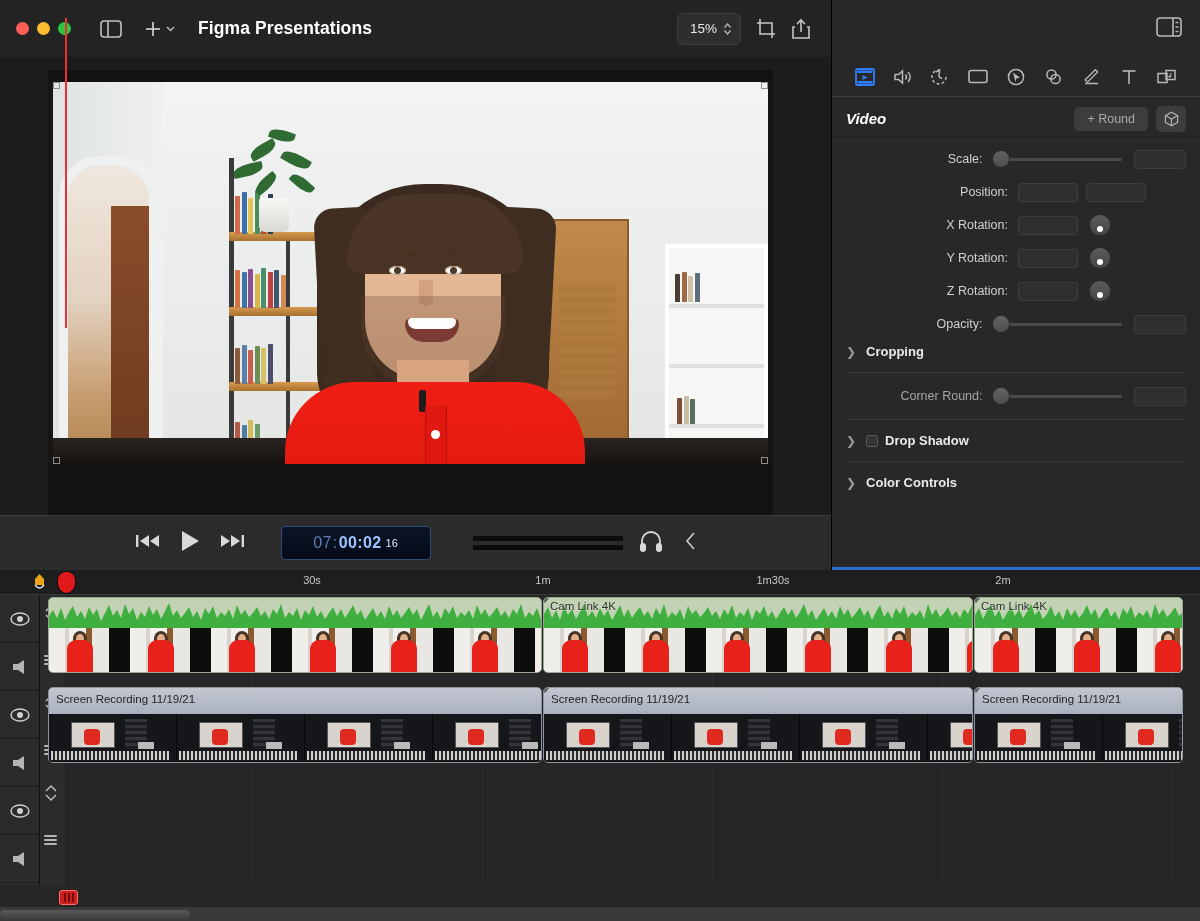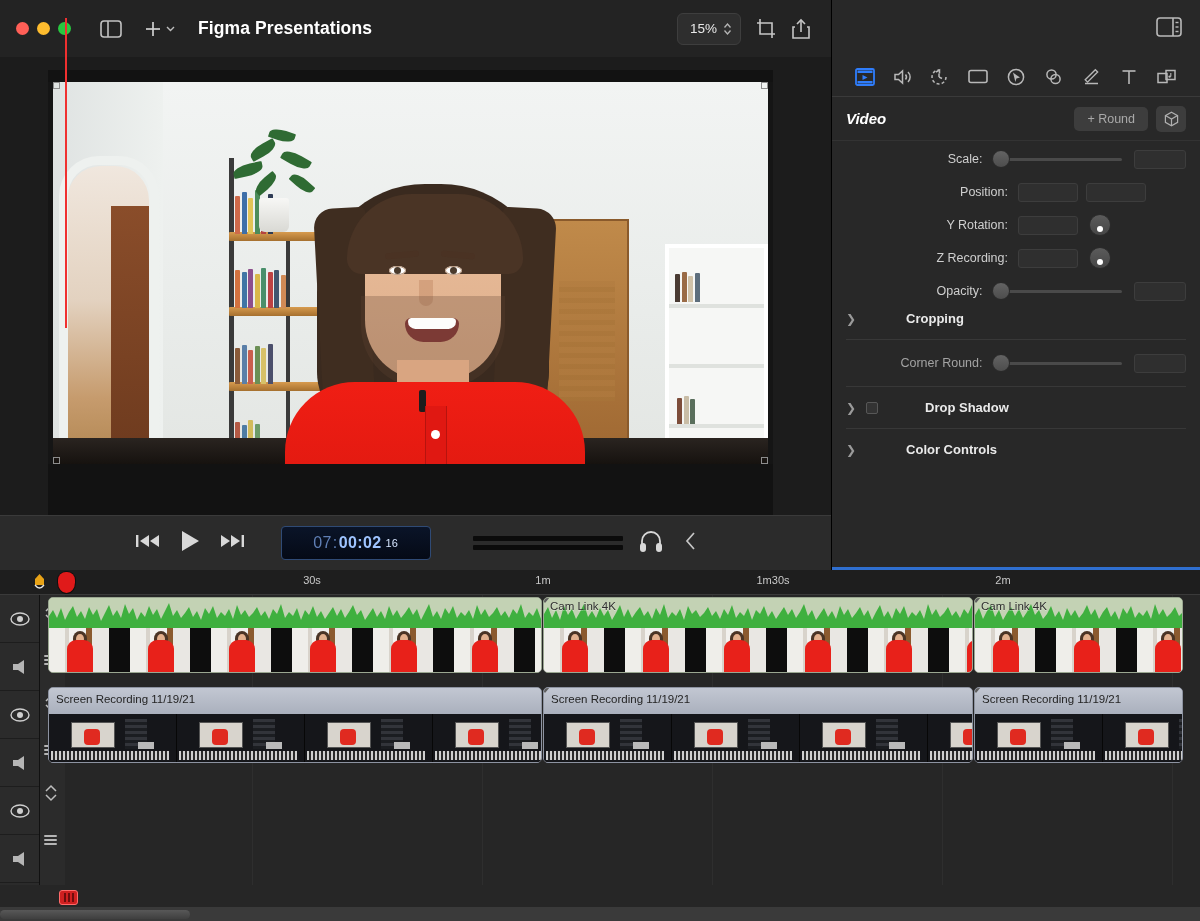--- a/index.html
+++ b/index.html
@@ -174,21 +174,21 @@
     background:linear-gradient(180deg,#636363,#4d4d4d); border:1px solid #2a2a2a; }
   .numfield{ width:60px; height:19px; background:#2f2f2f; border:1px solid #3d3d3d; border-radius:3px; }
   .numfield.wide{ width:60px; margin-left:12px; }
   .dial{ width:22px; height:22px; border-radius:50%;
     background:linear-gradient(180deg,#5b5b5b,#464646); border:1px solid #2b2b2b;
     position:relative; margin-left:11px; }
   .dial:after{ content:""; position:absolute; left:50%; top:11px; width:6px; height:6px;
     margin-left:-3px; background:#fff; border-radius:50%; }
   .discl{ display:flex; align-items:center; padding:5px 0 5px 14px; }
   .tri{ color:#9a9a9a; font-size:12px; margin-right:10px; }
-  .discl-label{ color:#eaeaea; font-size:13px; font-weight:bold;margin-left:40px; }
+  .discl-label{ color:#eaeaea; font-size:13px; font-weight:bold; }
   .sep{ height:1px; background:#383838; margin:8px 14px; }
   .insp-scroll-ind{ position:absolute; left:0; bottom:0; width:100%; height:3px; background:#2f6fd0; }
 
   
   .timeline{
     position:absolute; left:0; top:570px; width:1200px; height:351px;
     background:#262626;
   }
   .tl-ruler{ position:absolute; left:0; top:0; width:100%; height:25px; background:#1e1e1e;
     border-bottom:1px solid #3a3a3a; }
@@ -583,29 +583,34 @@
       </span>
       <span class="numfield wide"></span>
     </div>
 
     <div class="prow">
       <span class="plabel">Position:</span>
       <span class="numfield"></span>
       <span class="numfield" style="margin-left:8px;"></span>
     </div>
 
+    <div class="prow">
+      <span class="plabel">X Rotation:</span>
+      <span class="numfield"></span>
+      <span class="dial"></span>
+    </div>
 
     <div class="prow">
       <span class="plabel">Y Rotation:</span>
       <span class="numfield"></span>
       <span class="dial"></span>
     </div>
 
     <div class="prow">
-      <span class="plabel">Z Recording:</span>
+      <span class="plabel">Z Rotation:</span>
       <span class="numfield"></span>
       <span class="dial"></span>
     </div>
 
     <div class="prow">
       <span class="plabel">Opacity:</span>
       <span class="slider">
         <span class="strack"></span>
           <span class="sknob"></span>
       </span>

